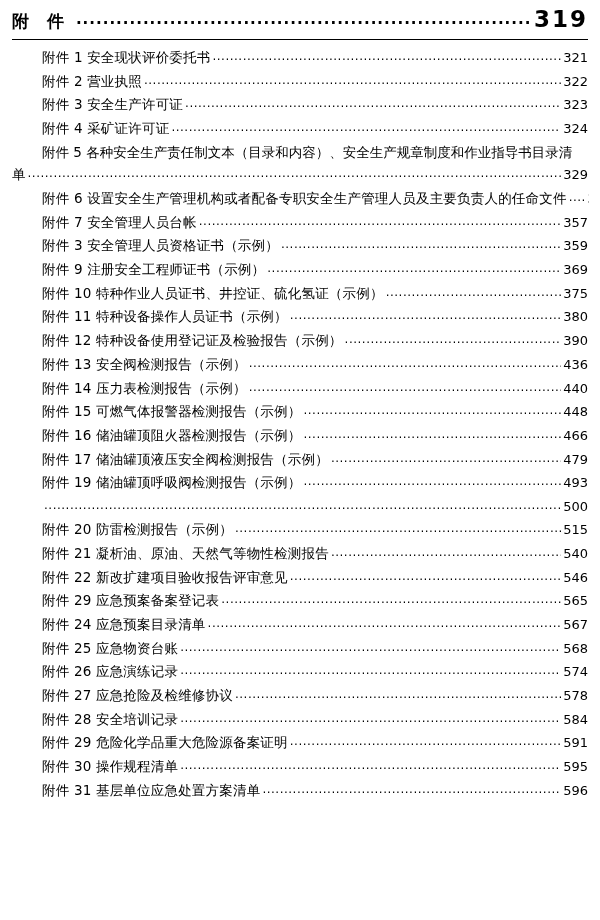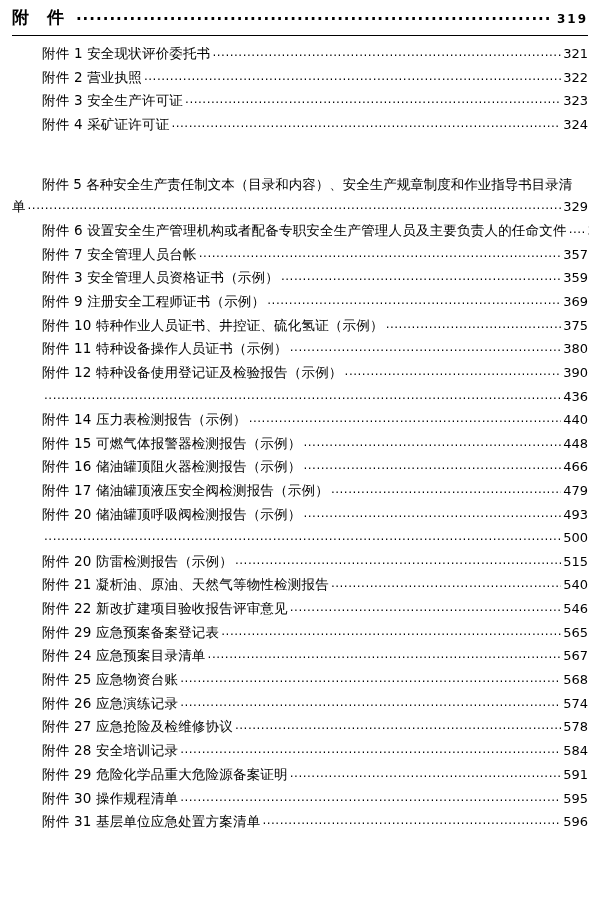--- a/index.html
+++ b/index.html
@@ -44,21 +44,21 @@
     font-weight: bold;
     letter-spacing: 1px;
     color: #000;
     position: relative;
     top: -3px;
     font-size: 15px;
   }
   .toc-head .head-page {
     white-space: nowrap;
     padding-left: 4px;
-    font-size: 12px;
+    font-size: 23px;
     font-weight: bold;
   }
   .rule {
     height: 1px;
     background: #000;
     margin: 2px 0 6px 0;
   }
 
   
   .toc-list {
@@ -94,21 +94,20 @@
   }
 
   
   .toc-row.wrap {
     display: block;
     padding-left: 30px;
   }
   .toc-row.wrap .line1 {
     display: block;
     white-space: nowrap;
-    margin-top: 36px;
   }
   .toc-row.wrap .line2 {
     display: flex;
     align-items: baseline;
     margin-left: -30px;
     margin-top: 9px;
   }
   .toc-row.wrap .line2 .label2 { white-space: nowrap; }
 
   
@@ -186,20 +185,21 @@
         <span class="label">附件 11  特种设备操作人员证书（示例）</span>
         <span class="dots">........................................................................................................................................................................................................................................</span>
         <span class="pg">380</span>
       </div>
       <div class="toc-row">
         <span class="label">附件 12  特种设备使用登记证及检验报告（示例）</span>
         <span class="dots">........................................................................................................................................................................................................................................</span>
         <span class="pg">390</span>
       </div>
       <div class="toc-row">
+        <span class="label">附件 13  安全阀检测报告（示例）</span>
         <span class="dots">........................................................................................................................................................................................................................................</span>
         <span class="pg">436</span>
       </div>
       <div class="toc-row">
         <span class="label">附件 14  压力表检测报告（示例）</span>
         <span class="dots">........................................................................................................................................................................................................................................</span>
         <span class="pg">440</span>
       </div>
       <div class="toc-row">
         <span class="label">附件 15  可燃气体报警器检测报告（示例）</span>
@@ -210,21 +210,21 @@
         <span class="label">附件 16  储油罐顶阻火器检测报告（示例）</span>
         <span class="dots">........................................................................................................................................................................................................................................</span>
         <span class="pg">466</span>
       </div>
       <div class="toc-row">
         <span class="label">附件 17  储油罐顶液压安全阀检测报告（示例）</span>
         <span class="dots">........................................................................................................................................................................................................................................</span>
         <span class="pg">479</span>
       </div>
       <div class="toc-row">
-        <span class="label">附件 20  储油罐顶呼吸阀检测报告（示例）</span>
+        <span class="label">附件 19  储油罐顶呼吸阀检测报告（示例）</span>
         <span class="dots">........................................................................................................................................................................................................................................</span>
         <span class="pg">493</span>
       </div>
       <div class="toc-row">
         <span class="dots">........................................................................................................................................................................................................................................</span>
         <span class="pg">500</span>
       </div>
       <div class="toc-row">
         <span class="label">附件 20  防雷检测报告（示例）</span>
         <span class="dots">........................................................................................................................................................................................................................................</span>

